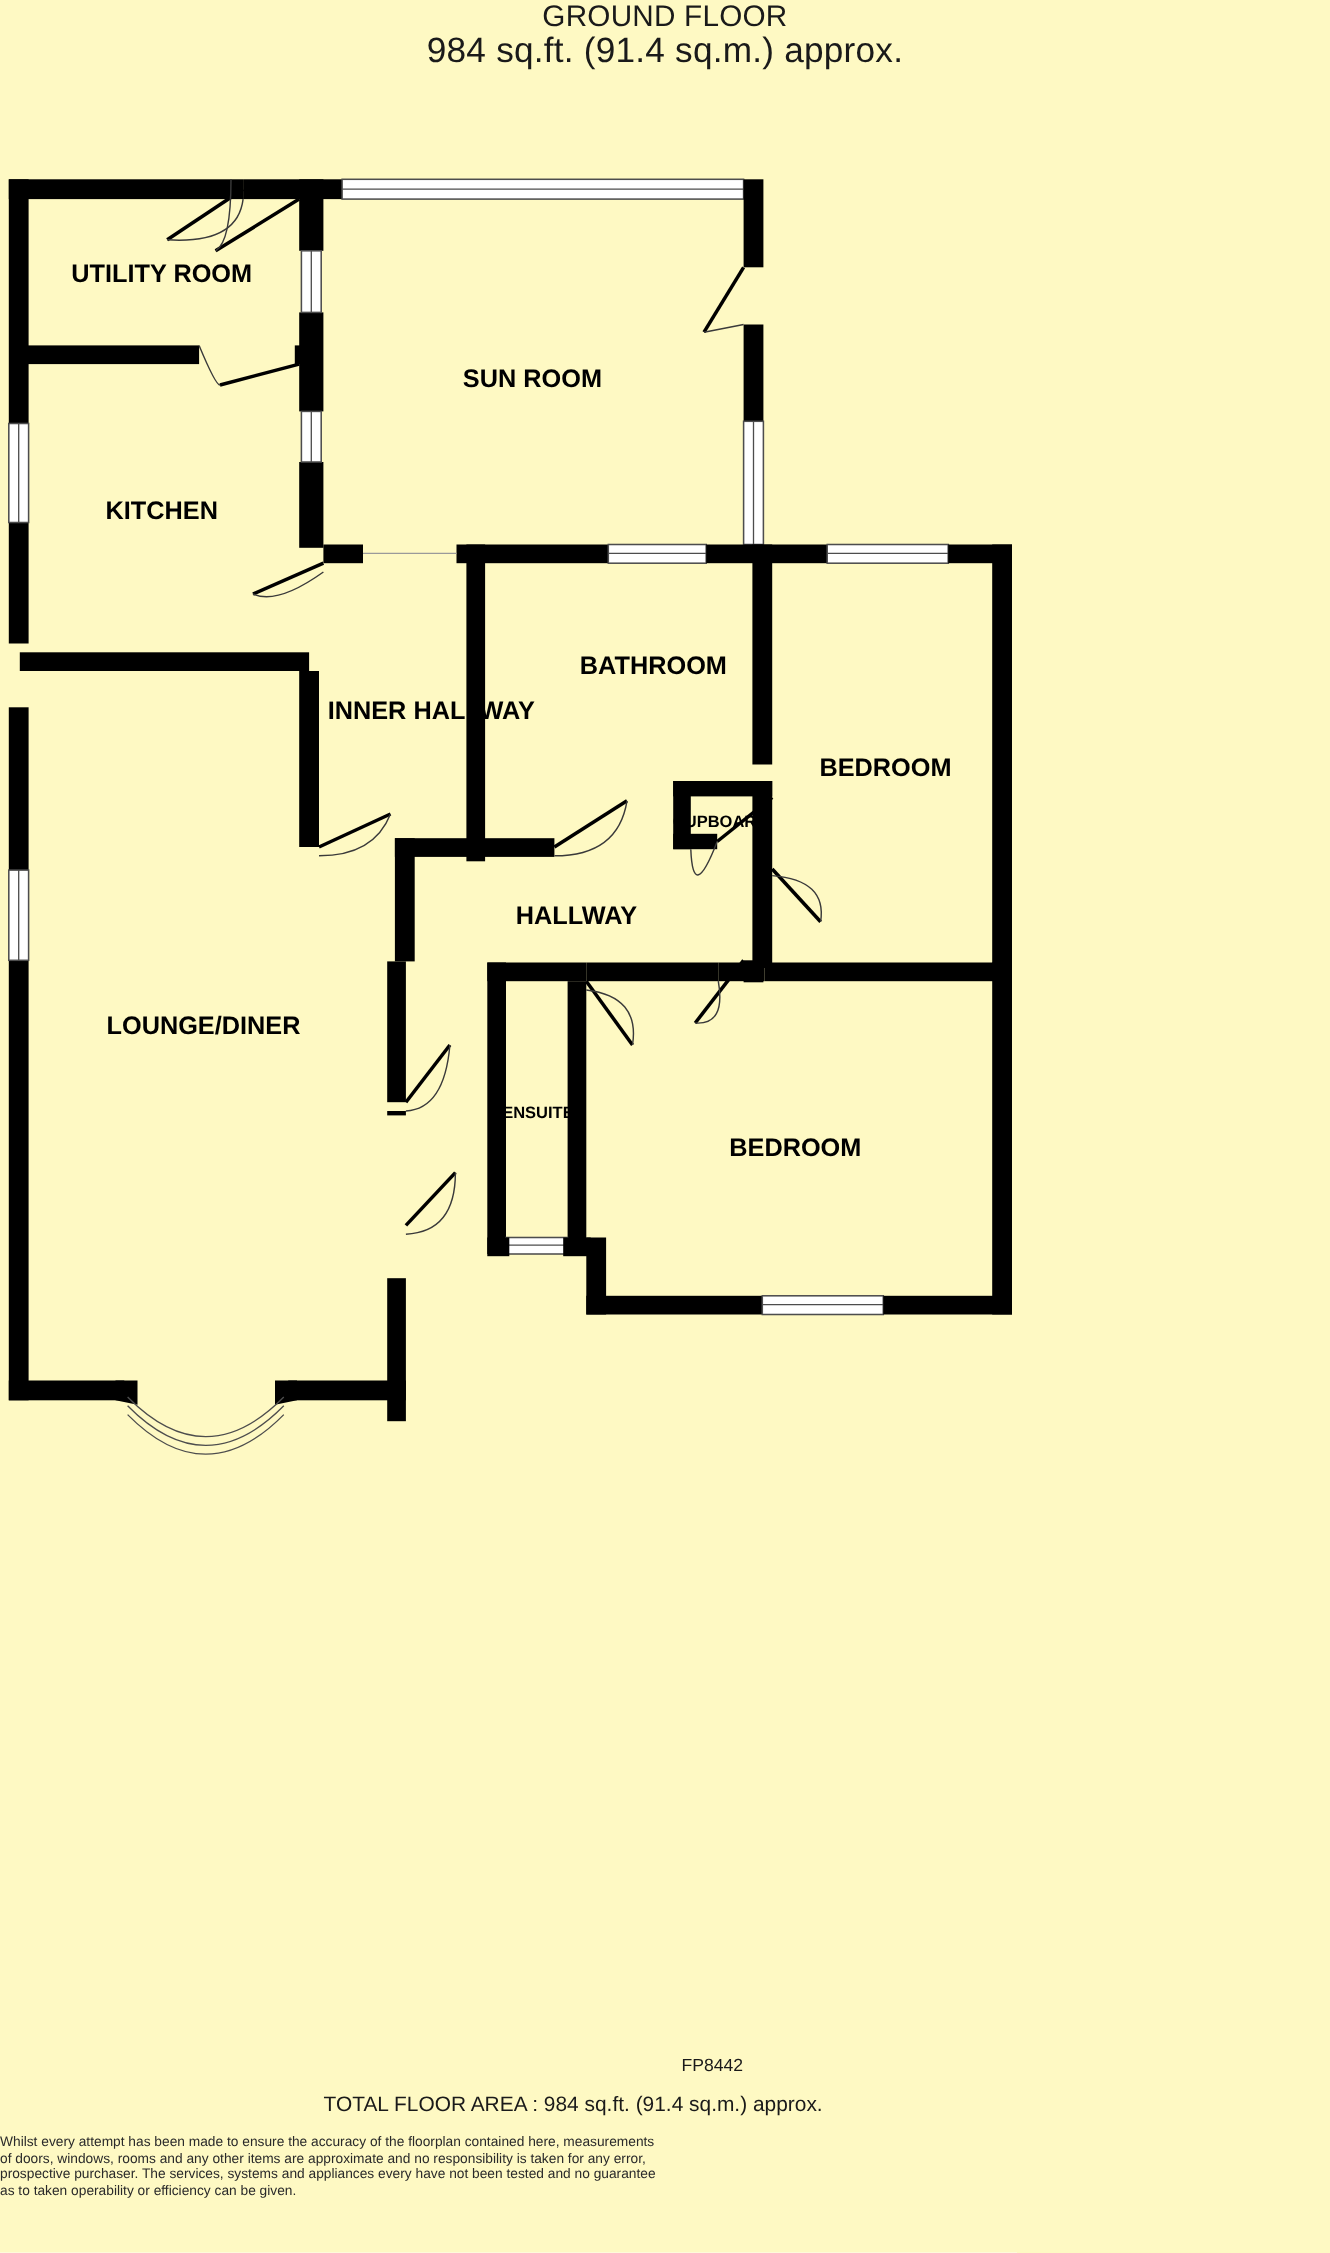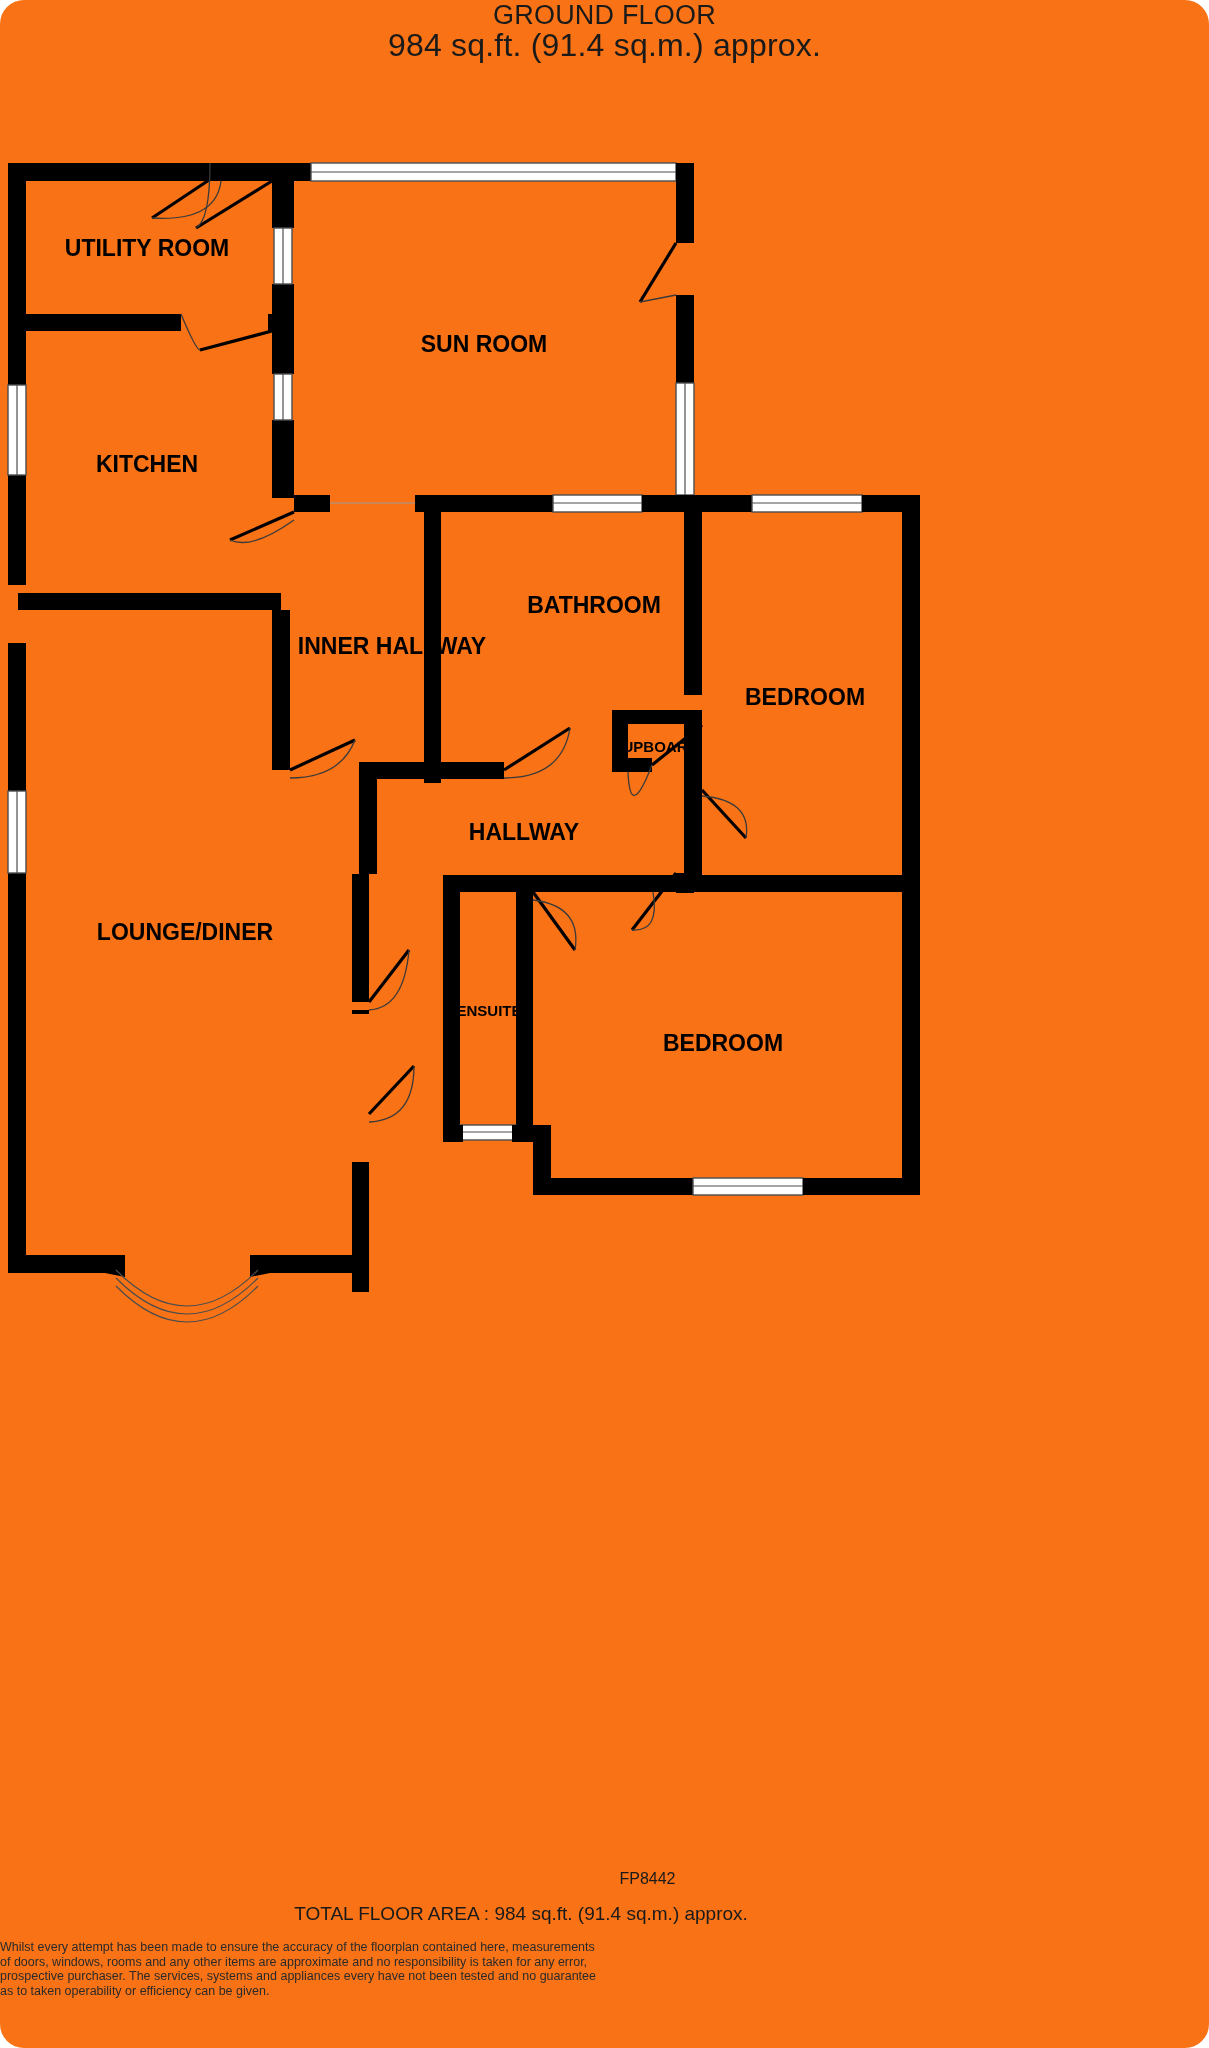--- a/index.html
+++ b/index.html
@@ -12,22 +12,21 @@
     width: 1209px;
     height: 2048px;
     position: relative;
     font-family: "Liberation Sans", sans-serif;
     color: #000000;
     overflow: hidden;
   }
   #page {
     position: absolute;
     inset: 0;
-    background: #f97316;
-    border-radius: 24px;
+    background: #fef9c3;
   }
   
   .header {
     position: absolute;
     top: 0px;
     left: 0;
     width: 1209px;
     text-align: center;
   }
   .header .line1 {

